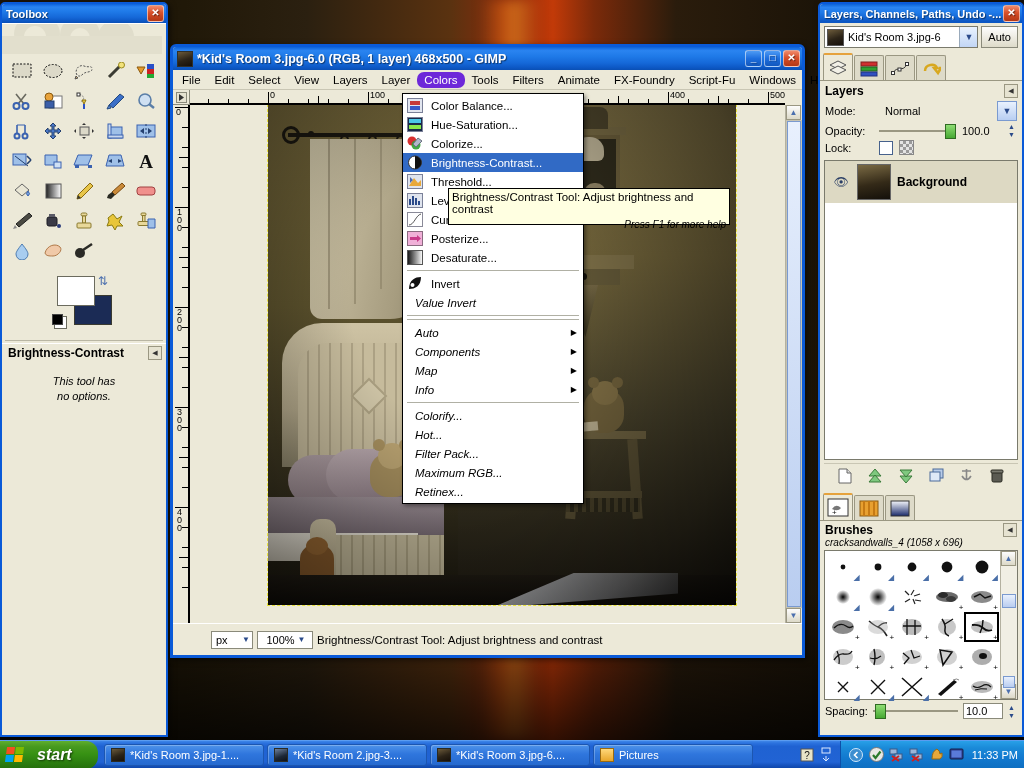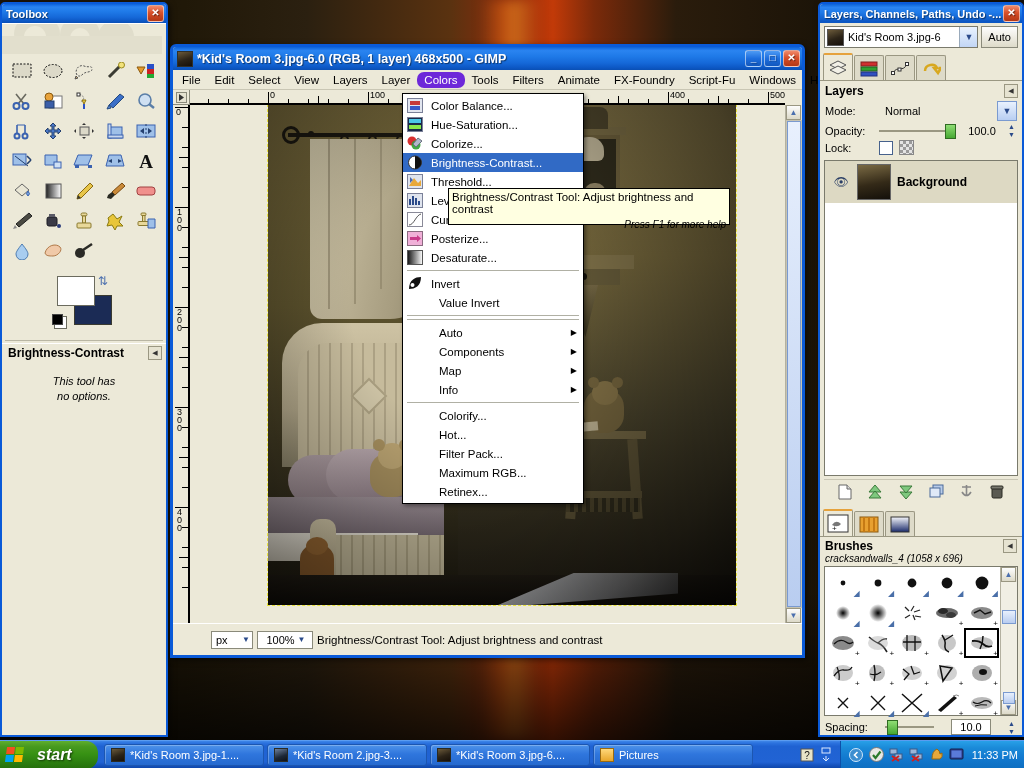--- a/index.html
+++ b/index.html
@@ -213,21 +213,21 @@
     padding: 2px 0; z-index: 60;
   }
   .mrow {
     display:flex; align-items:center; height: 19px;
     padding-left: 4px; cursor:pointer; font-size: 11.5px; color:#000;
     position:relative;
   }
   .mrow.sel { background:#316ac5; color:#fff; }
   .mrow .mico { width: 18px; height: 16px; margin-right: 6px; flex:none; }
   .mrow .mlbl { white-space:nowrap; }
-  .mrow.noico .mlbl { margin-left: 32px; }
+  .mrow.noico .mlbl { margin-left: 8px; font-style: italic; }
   .mrow .subarrow { position:absolute; right:6px; font-size:8px; }
   .msep { height:1px; background:#b0b0a4; margin: 3px 4px; }
 
   
   .tooltip {
     position:absolute; left: 448px; top: 188px; width: 282px; height: 37px;
     background:#ffffe1; border:1px solid #000; z-index: 80;
     font-size: 11.5px; color:#000; padding: 2px 3px;
   }
   .tooltip .line2 {
@@ -266,21 +266,21 @@
     display:flex;align-items:center; padding: 3px 4px 2px 5px;
   }
   .panel-head .ttl { font-weight:bold; font-size:12px; flex:1;}
   .row { display:flex; align-items:center; padding: 1px 5px; gap:6px; font-size:11px;}
   .row .lab { width:48px; }
   .modebox { flex:1; height:19px; background:#ece9d8; display:flex;align-items:center; padding-left:6px; font-size:11px;}
   .modedd { width:20px;height:20px;background:linear-gradient(180deg,#e9f2fe,#b8cef2); border:1px solid #7a9ad0; display:flex;align-items:center;justify-content:center; color:#2a4a8a;font-size:9px;}
   .slider { flex:1; height:14px; position:relative; }
   .slider .track { position:absolute; left:0; right:0; top:6px; height:2px; background:#9a9782;}
   .slider .knob { position:absolute; right:0; top:0; width:11px; height:15px; background:linear-gradient(180deg,#8fdd74,#46a832); border:1px solid #2f6b22;}
-  .numfield { width:40px; text-align:center; font-size:11px; }
+  .numfield { width:40px; text-align:left; font-size:11px; }
   .spin { width:9px; height:15px; display:flex; flex-direction:column; justify-content:space-between; color:#2a4a8a; font-size:7px; line-height:7px;}
   .lockchk { width:14px;height:14px;background:#fff;border:1px solid #46618c;}
   .lockalpha { width:15px;height:15px;
     background-image: linear-gradient(45deg,#9a9a9a 25%,transparent 25%),linear-gradient(-45deg,#9a9a9a 25%,transparent 25%),linear-gradient(45deg,transparent 75%,#9a9a9a 75%),linear-gradient(-45deg,transparent 75%,#9a9a9a 75%);
     background-size:6px 6px; background-position:0 0,0 3px,3px -3px,-3px 0; background-color:#e4e4e4;
     border:1px solid #888;}
   .layerlist {
     margin: 4px 4px 0 4px; background:#fff; border:1px solid #7a7a6c; flex:1; min-height:0;
     position:relative; overflow:hidden;
   }
@@ -302,21 +302,21 @@
   .brushgridwrap { margin:0 4px; background:#fff; border:1px solid #7a7a6c; display:flex; height:150px;}
   .brushgrid { flex:1; display:grid; grid-template-columns: repeat(5,1fr); grid-auto-rows: 30px; padding:1px;}
   .bcell { position:relative; display:flex;align-items:center;justify-content:center; cursor:pointer;}
   .bcell.sel { outline:2px solid #000; outline-offset:-2px;}
   .bcell .corner { position:absolute; right:1px; bottom:0px; font-size:8px; color:#000;}
   .bcell .corner.tri { color:#4a6fa8; }
   .bscroll { width:17px; background:#e6e3d6; border-left:1px solid #b4b1a0; display:flex; flex-direction:column; justify-content:space-between;}
   .bscroll .mid { flex:1; position:relative; background:#f1efe4;}
   .bscroll .mid .th { position:absolute; left:1px; right:1px; top:28px; height:14px; background:linear-gradient(180deg,#e8f0fd,#b9cdf0); border:1px solid #7a9ad0;}
   .bscroll .mid .th2 { position:absolute; left:2px; right:2px; top:110px; height:12px; background:linear-gradient(180deg,#e8f0fd,#b9cdf0); border:1px solid #7a9ad0;}
-  .spacingrow { display:flex; align-items:center; gap:17px; padding: 3px 5px 0 5px; font-size:11px;}
+  .spacingrow { display:flex; align-items:center; gap:5px; padding: 3px 5px 16px 5px; font-size:11px;}
 
   
   #taskbar {
     position:absolute; left:0; bottom:0; width:1024px; height:28px;
     background: linear-gradient(180deg,#3f86e8 0%, #2b72de 8%, #1f62d2 20%, #2163d4 78%, #1652bd 90%, #0f47aa 100%);
     border-top: 1px solid #5b9cf0;
     display:flex; align-items:center; z-index: 200;
   }
   #startbtn {
     height:28px; width:98px; flex:none;

